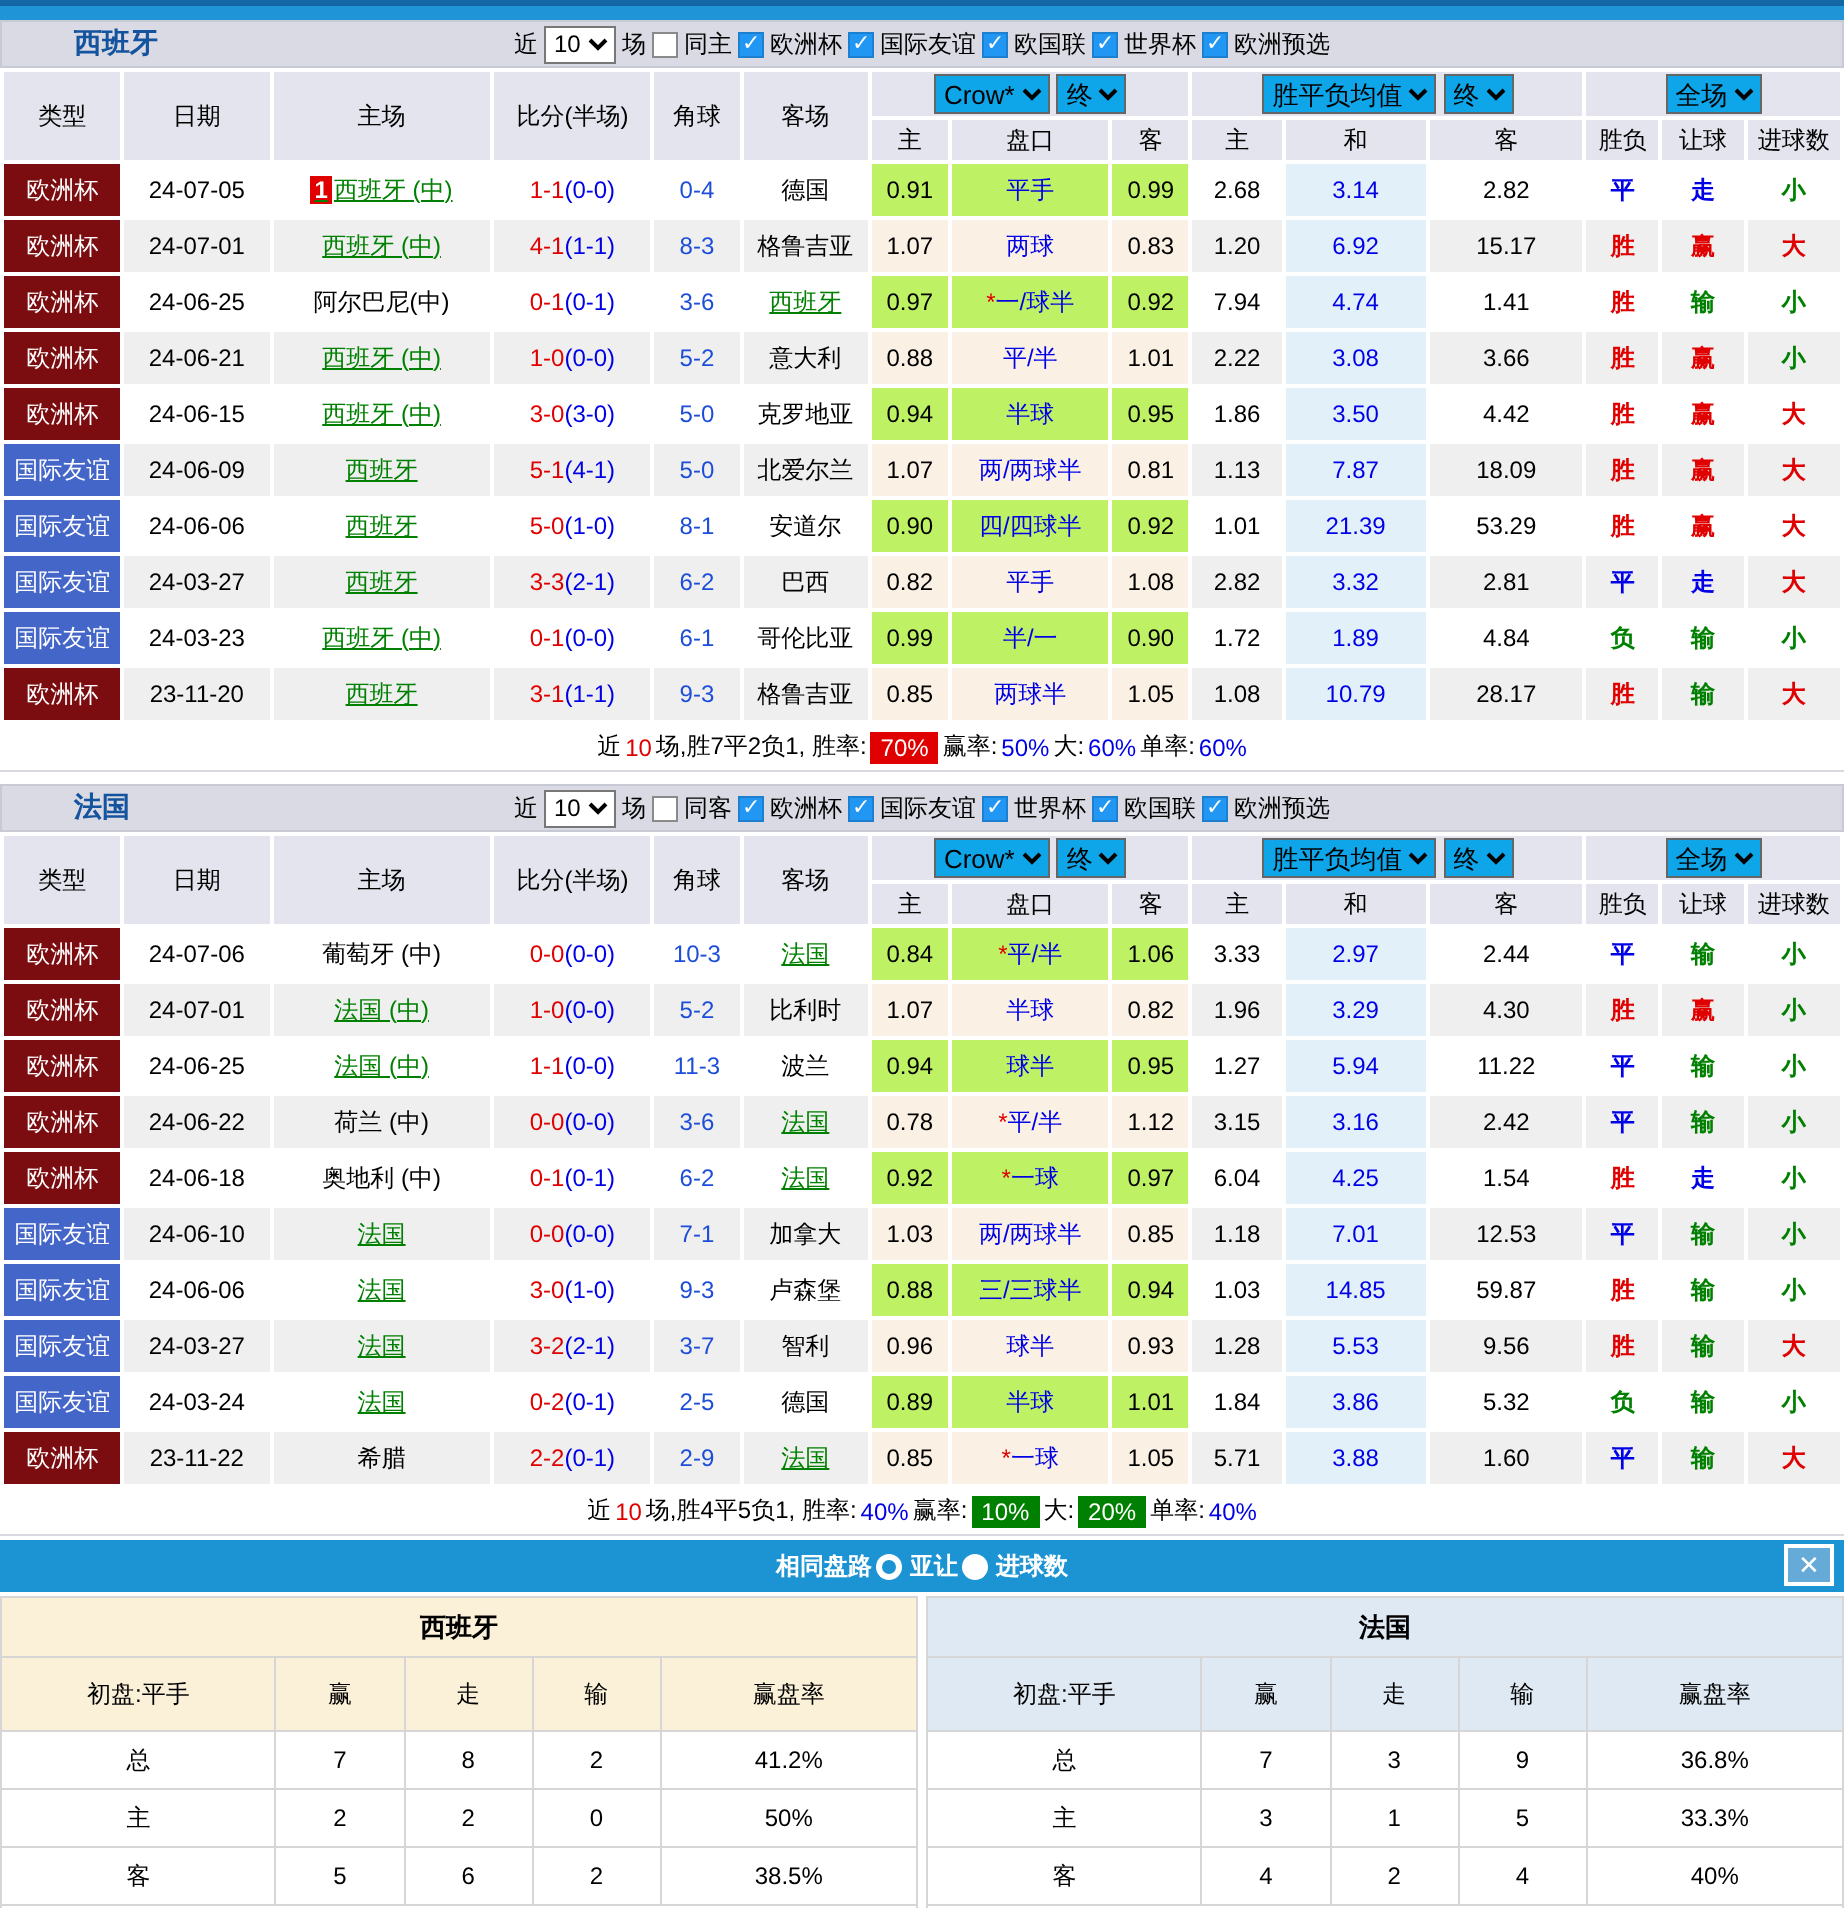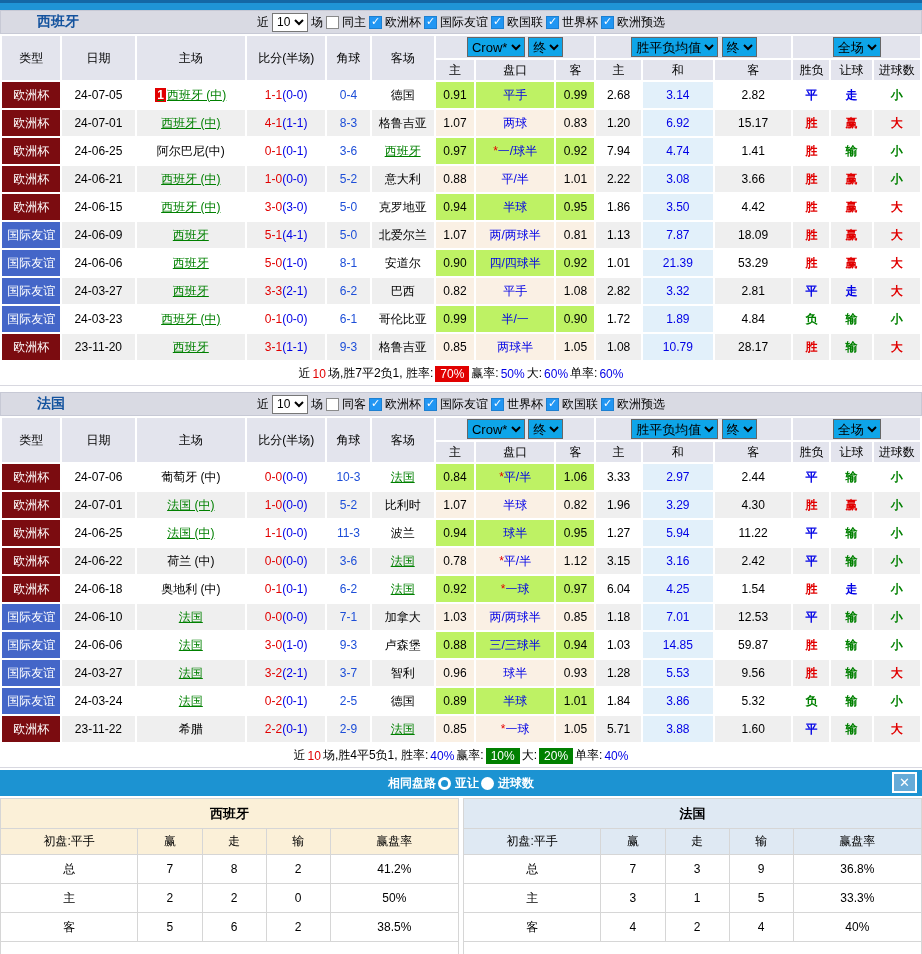--- a/index.html
+++ b/index.html
@@ -70,21 +70,21 @@
   .close-btn {
     position: absolute; right: 5px; top: 2px; width: 25px; height: 21px;
     background: #66abd8; border: 2px solid #fff; color: #fff; font-weight: bold;
     display: flex; align-items: center; justify-content: center; cursor: pointer; font-size: 13px;
   }
   .panel { display: flex; gap: 4px; background: #fff; padding: 2px 0; }
   .half { width: 459px; }
   .half table { width: 100%; border-collapse: collapse; table-layout: fixed; }
   .half td { border: 1px solid #d6d6d6; text-align: center; }
   .half .title-row td { height: 30px; font-weight: bold; font-size: 13px; }
-  .half .head-row td { height: 26px; }
+  .half .head-row td { height: 37px; }
   .half .data-row td { height: 29px; background: #fff; }
   .half .foot-row td { height: 25px; background: #fff; }
   .half.spain-half { background: #fbf0d8; }
   .half.france-half { background: #dfe9f3; }
 </style>
 </head>
 <body>
 
 <div class="topbar"></div>
 

